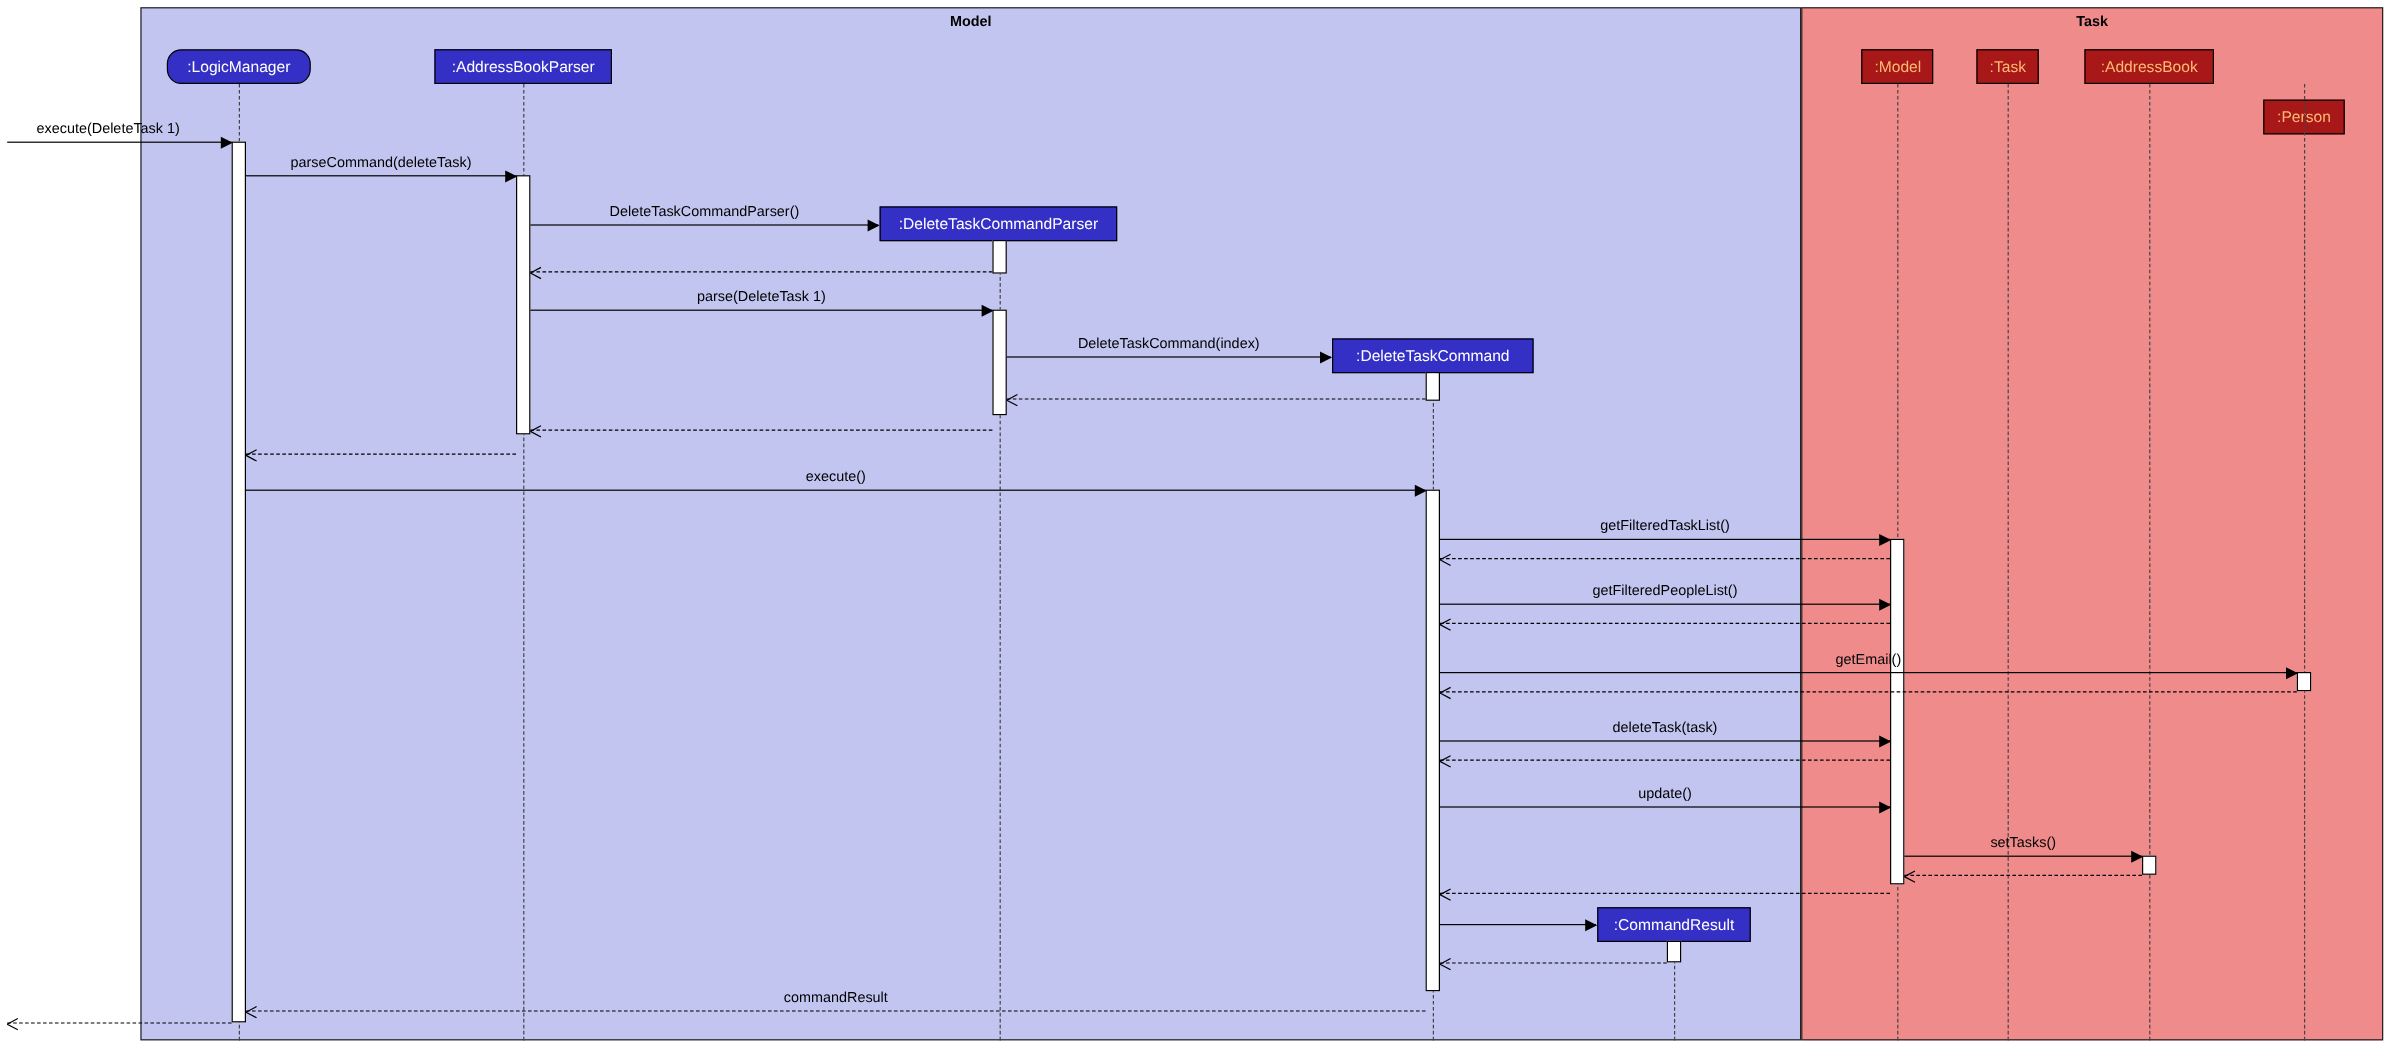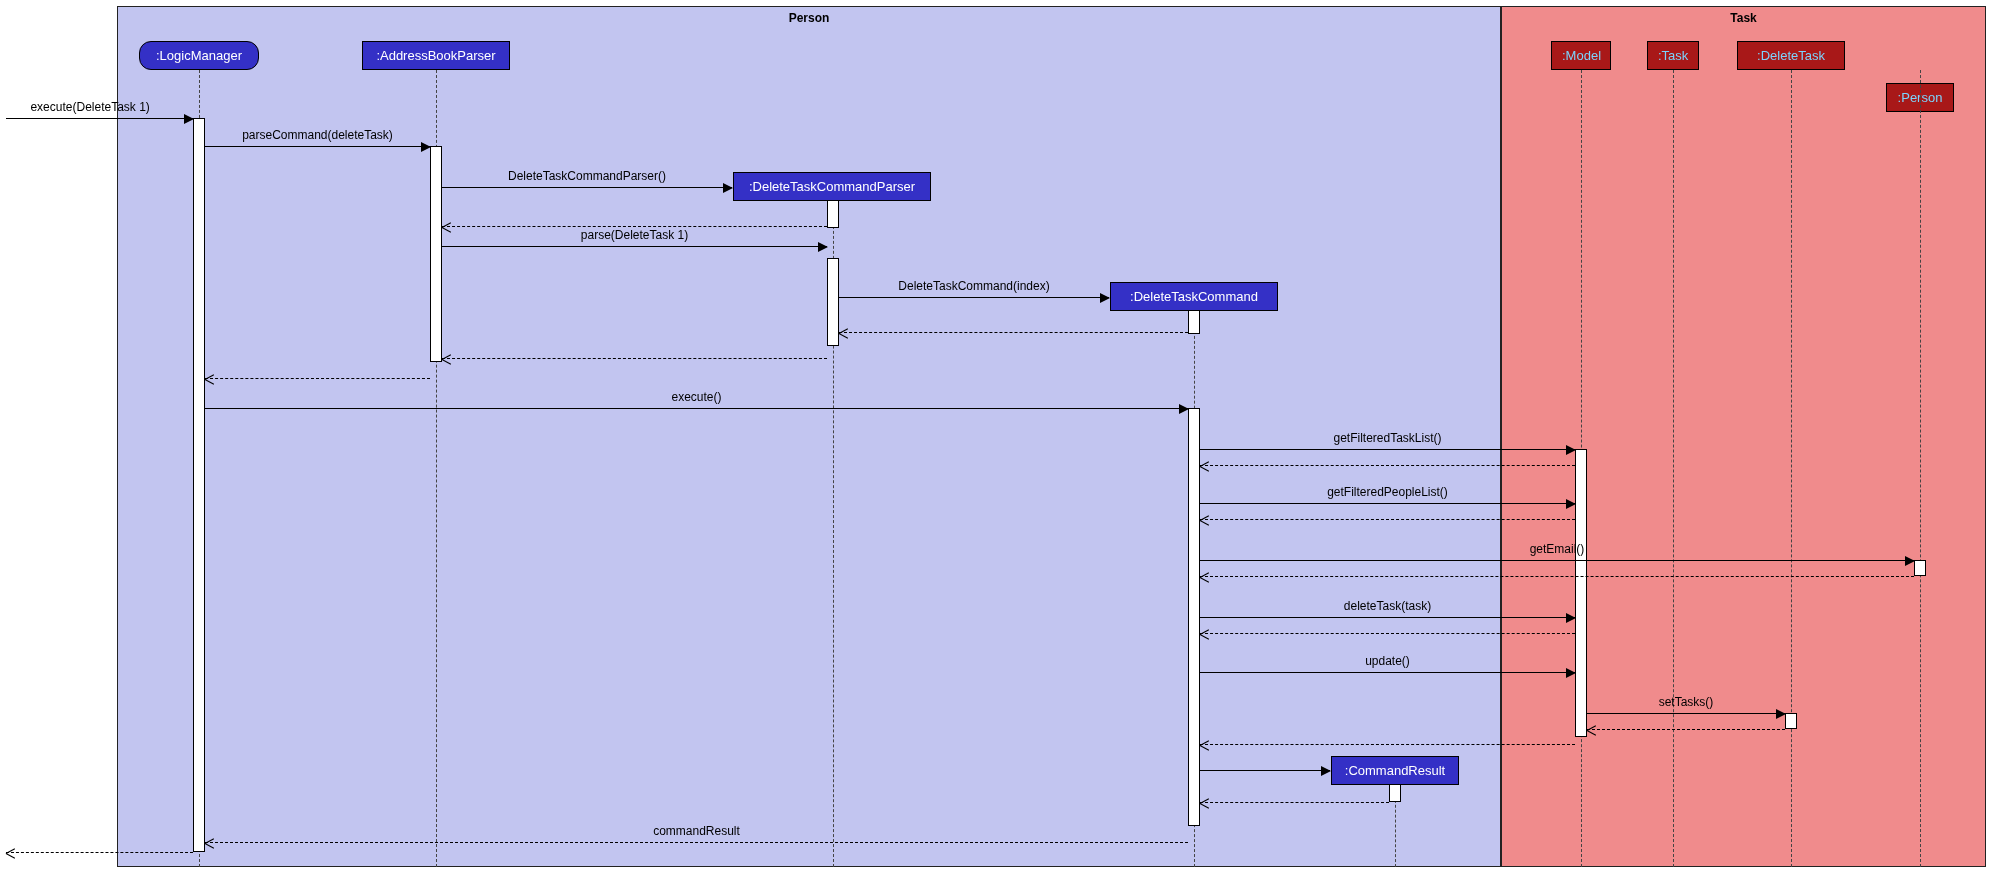--- a/index.html
+++ b/index.html
@@ -30,21 +30,21 @@
   }
   .lifeline-head {
     position: absolute;
     padding: 6px 10px;
     text-align: center;
     font-family: Arial, sans-serif;
     font-size: 13px;
     border: 1px solid #000;
   }
   .head-logic { background: #3430C6; color: #fff; }
-  .head-model { background: #A81818; color: #7dd3fc; }
+  .head-model { background: #A81818; color: #fdba74; }
   .lifeline {
     position: absolute;
     border-left: 1px dashed #444;
     width: 0;
   }
   .activation {
     position: absolute;
     background: #fff;
     border: 1px solid #000;
     width: 12px;
@@ -84,34 +84,34 @@
     border-top: 1px solid #000;
     transform-origin: left center;
   }
   .arrow-left-open::after { transform: rotate(28deg); }
   .arrow-left-open::before { transform: rotate(-28deg); }
 </style>
 </head>
 <body>
 
 <div class="frame frame-logic">
-  <div class="frame-title">Person</div>
+  <div class="frame-title">Model</div>
 </div>
 <div class="frame frame-model">
   <div class="frame-title">Task</div>
 </div>
 
 <div class="lifeline-head head-logic" style="left:139px; top:41px; width:120px;border-radius:12px;">:LogicManager</div>
 <div class="lifeline-head head-logic" style="left:362px; top:41px; width:148px;">:AddressBookParser</div>
 <div class="lifeline-head head-logic" style="left:733px; top:172px; width:198px;">:DeleteTaskCommandParser</div>
 <div class="lifeline-head head-logic" style="left:1110px; top:282px; width:168px;">:DeleteTaskCommand</div>
 <div class="lifeline-head head-logic" style="left:1331px; top:756px; width:128px;">:CommandResult</div>
 <div class="lifeline-head head-model" style="left:1551px; top:41px; width:60px;">:Model</div>
 <div class="lifeline-head head-model" style="left:1647px; top:41px; width:52px;">:Task</div>
-<div class="lifeline-head head-model" style="left:1737px; top:41px; width:108px;">:DeleteTask</div>
+<div class="lifeline-head head-model" style="left:1737px; top:41px; width:108px;">:AddressBook</div>
 <div class="lifeline-head head-model" style="left:1886px; top:41px; width:68px;margin-top:42px;">:Person</div>
 
 <div class="lifeline" style="left:199px; top:70px; height:797px;"></div>
 <div class="lifeline" style="left:436px; top:70px; height:797px;"></div>
 <div class="lifeline" style="left:833px; top:201px; height:666px;"></div>
 <div class="lifeline" style="left:1194px; top:311px; height:556px;"></div>
 <div class="lifeline" style="left:1395px; top:785px; height:82px;"></div>
 <div class="lifeline" style="left:1581px; top:70px; height:797px;"></div>
 <div class="lifeline" style="left:1673px; top:70px; height:797px;"></div>
 <div class="lifeline" style="left:1791px; top:70px; height:797px;"></div>
@@ -139,21 +139,21 @@
 </div>
 
 <div class="msg" style="left:442px; top:187px; width:290px;">
   <div class="msg-line arrow-right-solid"></div>
   <div class="msg-label">DeleteTaskCommandParser()</div>
 </div>
 <div class="msg" style="left:442px; top:226px; width:385px;">
   <div class="msg-line dashed arrow-left-open"></div>
 </div>
 
-<div class="msg" style="left:442px; top:246px; width:385px;">
+<div class="msg" style="left:442px; top:258px; width:385px;">
   <div class="msg-line arrow-right-solid"></div>
   <div class="msg-label">parse(DeleteTask 1)</div>
 </div>
 
 <div class="msg" style="left:839px; top:297px; width:270px;">
   <div class="msg-line arrow-right-solid"></div>
   <div class="msg-label">DeleteTaskCommand(index)</div>
 </div>
 <div class="msg" style="left:839px; top:332px; width:349px;">
   <div class="msg-line dashed arrow-left-open"></div>

